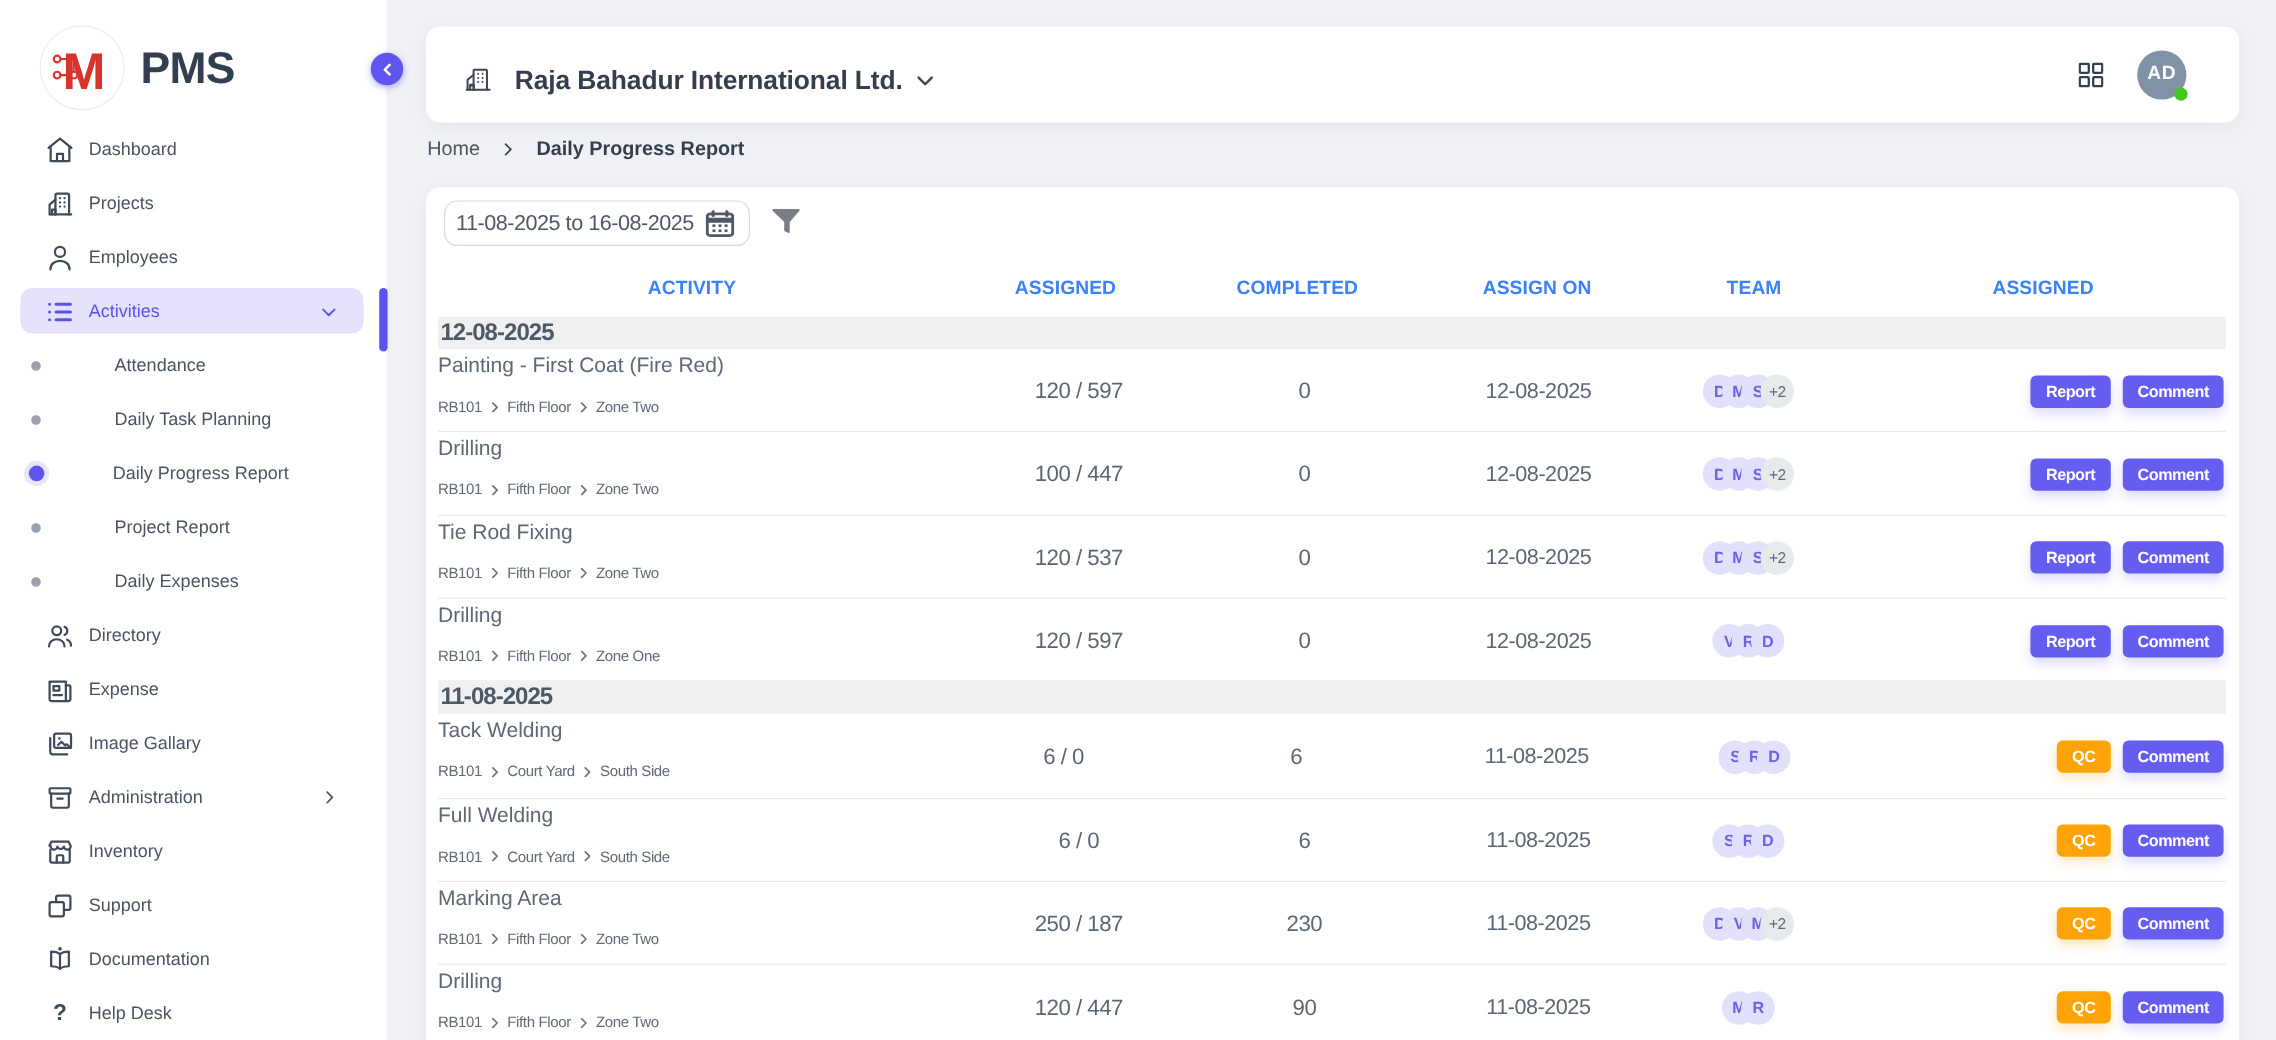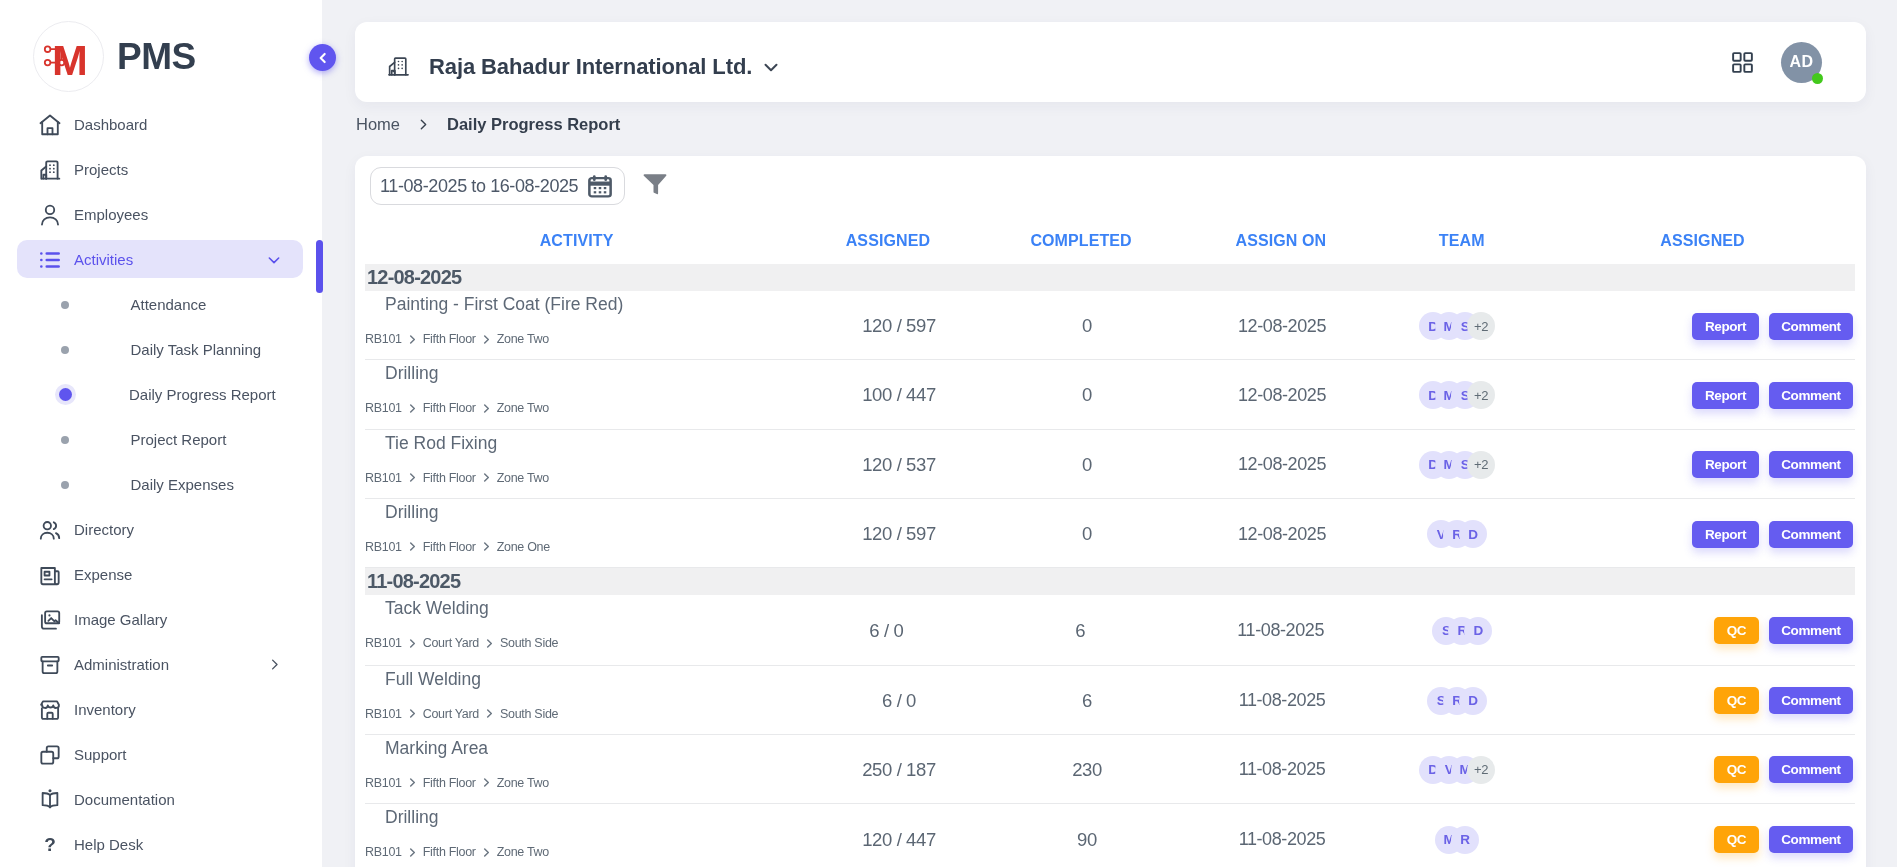--- a/index.html
+++ b/index.html
@@ -8,21 +8,21 @@
 
 
 .sidebar { position:absolute; left:0; top:0; width:322px; height:867px; background:#fff; z-index:5; }
 .logo-row { position:absolute; left:33px; top:21px; display:flex; align-items:center; }
 .logo-circle { width:71px; height:71px; border-radius:50%; border:1px solid #ececf0; background:#fff; display:flex; align-items:center; justify-content:center; }
 .logo-pms { margin-left:13px; font-size:37px; font-weight:700; color:#333f4f; letter-spacing:-.5px; }
 
 .nav { position:absolute; left:0; top:102px; width:322px; }
 .nav-item { position:relative; height:45px; display:flex; align-items:center; padding-left:37px; color:#4a5362; font-size:15px; }
 .nav-item .nico { width:26px; height:26px; margin-right:11px; flex:none; display:flex; align-items:center; justify-content:center; }
-.nav-sub { position:relative; height:45px; display:flex; align-items:center; padding-left:61px; color:#4a5362; font-size:15px; }
+.nav-sub { position:relative; height:45px; display:flex; align-items:center; padding-left:26px; color:#4a5362; font-size:15px; }
 .nav-sub .bullet { width:8px; height:8px; border-radius:50%; background:#9aa2ad; margin-right:61.5px; flex:none; }
 .nav-sub .bullet.abul { width:13px; height:13px; background:#5f55ee; box-shadow:0 0 0 4px #e7e6fb; margin-left:-2.5px; margin-right:57.5px; }
 .active-pill { position:absolute; left:17px; top:240px; width:286px; height:38px; border-radius:10px; background:#e4e3fb; }
 .active-bar { position:absolute; left:316px; top:240px; width:6.5px; height:53px; border-radius:4px; background:#5b51ec; }
 .nav-item.active { color:#5b51ec; }
 .chev-right { margin-left:auto; margin-right:40px; }
 
 .collapse-btn { position:absolute; left:309px; top:44px; width:27px; height:27px; border-radius:50%; background:#6055ef; z-index:9; display:flex; align-items:center; justify-content:center; box-shadow:0 2px 6px rgba(96,85,239,.5); }
 
 
@@ -53,21 +53,21 @@
 .c1 { width:444px; } .c2 { width:180px; } .c3 { width:196px; } .c4 { width:194px; } .c5 { width:156px; } .c6 { width:320px; }
 .thead div { text-align:center; }
 .thead .c1 { text-align:center; }
 .gband { height:27px; background:#f0f0f1; display:flex; align-items:center; }
 .gband span { margin-left:2px; font-size:20px; font-weight:700; letter-spacing:-.8px; color:#4d5967; }
 .trow { display:flex; height:69.33px; border-bottom:1px solid #e8e9eb; }
 .trow:last-child { border-bottom:none; }
 .trow.tall { height:70.2px;gap:16px; }
 .cell { display:flex; align-items:center; justify-content:center; padding-top:2px; font-size:18.5px; letter-spacing:-.4px; color:#5b6673; }
 .acell { display:block; position:relative; }
-.acell .ttl { position:absolute; left:0; top:3px; font-size:17.5px; color:#5d6876; white-space:nowrap;margin-left:20px; }
+.acell .ttl { position:absolute; left:0; top:3px; font-size:17.5px; color:#5d6876; white-space:nowrap; }
 .acell .path { position:absolute; left:0; top:41px; display:flex; align-items:center; font-size:12.5px; letter-spacing:-.3px; color:#5f6a76; white-space:nowrap; }
 .path svg { margin:0 6px; }
 .dcell { font-size:18px; }
 .team { display:flex; align-items:center; justify-content:center; }
 .av { position:relative; width:28px; height:28px; border-radius:50%; background:#e2e1fc; color:#6b62e6; font-size:13.5px; font-weight:600; display:flex; align-items:center; justify-content:center; }
 .av + .av { margin-left:-12px; }
 .av.gray { background:#e7eaeb; color:#5f6b75; font-size:13px; font-weight:400; letter-spacing:-.5px; }
 .acts { display:flex; align-items:center; justify-content:flex-end; padding-right:2px; }
 .btn { height:27px; border-radius:5px; background:#655cf0; color:#fff; font-weight:700; font-size:13.5px; display:inline-flex; align-items:center; justify-content:center; box-shadow:0 5px 9px rgba(101,92,240,.22); }
 .btn.report { width:67px; }

